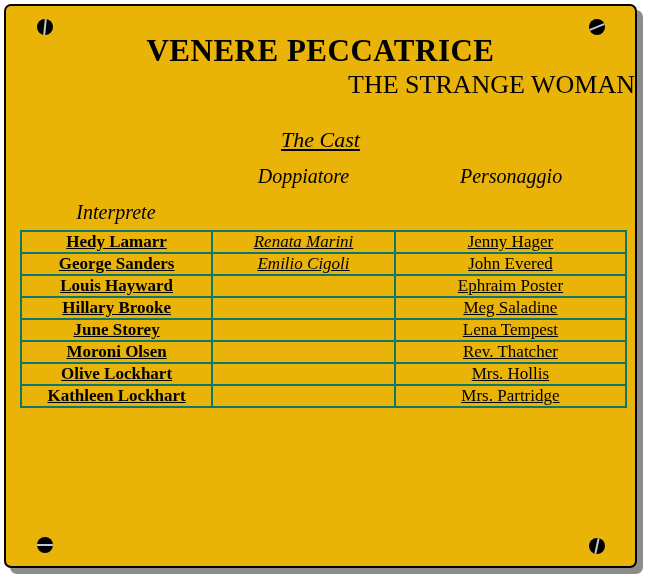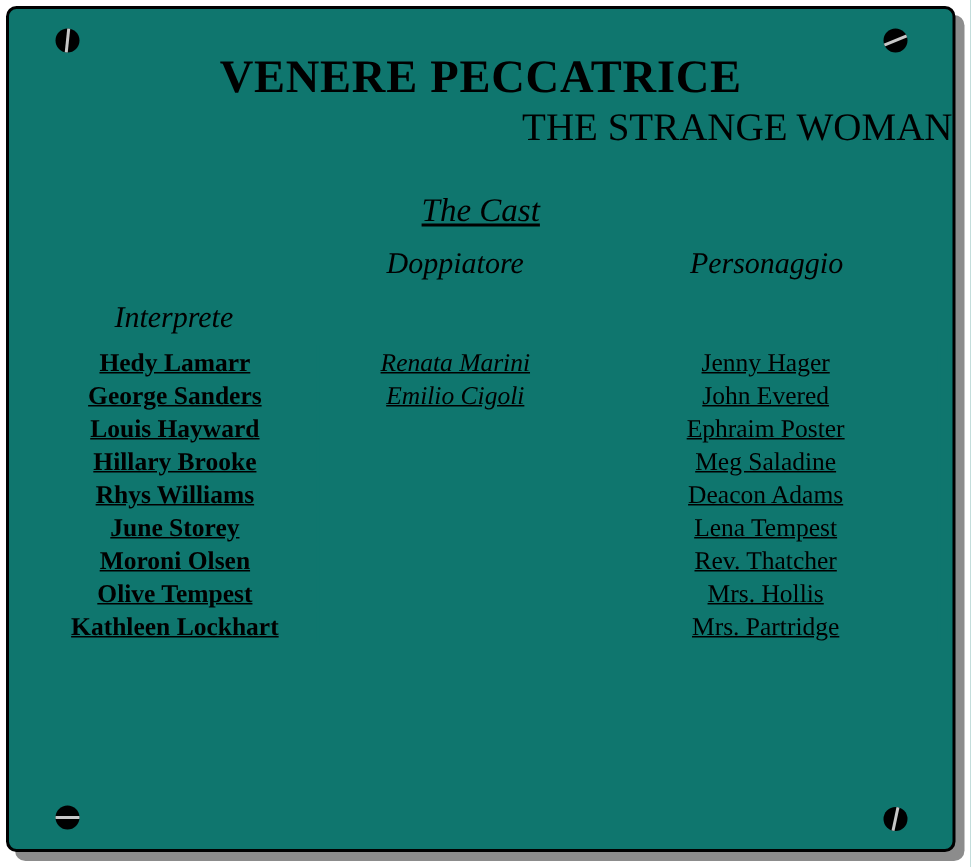--- a/index.html
+++ b/index.html
@@ -10,21 +10,21 @@
     font-family: "Liberation Serif", "DejaVu Serif", serif;
     color: #000000;
     overflow: hidden;
   }
   .stage { position: relative; width: 647px; height: 578px; }
 
   .sheet {
     position: absolute;
     left: 4px; top: 4px;
     width: 633px; height: 564px;
-    background: #0f766e;
+    background: #eab308;
     border: 2px solid #000000;
     border-radius: 7px;
     box-shadow: 6px 6px 0 #8c8c8c;
   }
 
   
   .screw {
     position: absolute;
     width: 16px; height: 16px;
     border-radius: 50%;
@@ -156,36 +156,31 @@
             <td class="cell-interprete">Louis Hayward</td>
             <td class="cell-doppiatore"></td>
             <td class="cell-personaggio">Ephraim Poster</td>
           </tr>
           <tr>
             <td class="cell-interprete">Hillary Brooke</td>
             <td class="cell-doppiatore"></td>
             <td class="cell-personaggio">Meg Saladine</td>
           </tr>
           <tr>
-            <td class="cell-interprete">Rhys Williams</td>
-            <td class="cell-doppiatore"></td>
-            <td class="cell-personaggio">Deacon Adams</td>
-          </tr>
-          <tr>
             <td class="cell-interprete">June Storey</td>
             <td class="cell-doppiatore"></td>
             <td class="cell-personaggio">Lena Tempest</td>
           </tr>
           <tr>
             <td class="cell-interprete">Moroni Olsen</td>
             <td class="cell-doppiatore"></td>
             <td class="cell-personaggio">Rev. Thatcher</td>
           </tr>
           <tr>
-            <td class="cell-interprete">Olive Tempest</td>
+            <td class="cell-interprete">Olive Lockhart</td>
             <td class="cell-doppiatore"></td>
             <td class="cell-personaggio">Mrs. Hollis</td>
           </tr>
           <tr>
             <td class="cell-interprete">Kathleen Lockhart</td>
             <td class="cell-doppiatore"></td>
             <td class="cell-personaggio">Mrs. Partridge</td>
           </tr>
         </tbody>
     </table>

